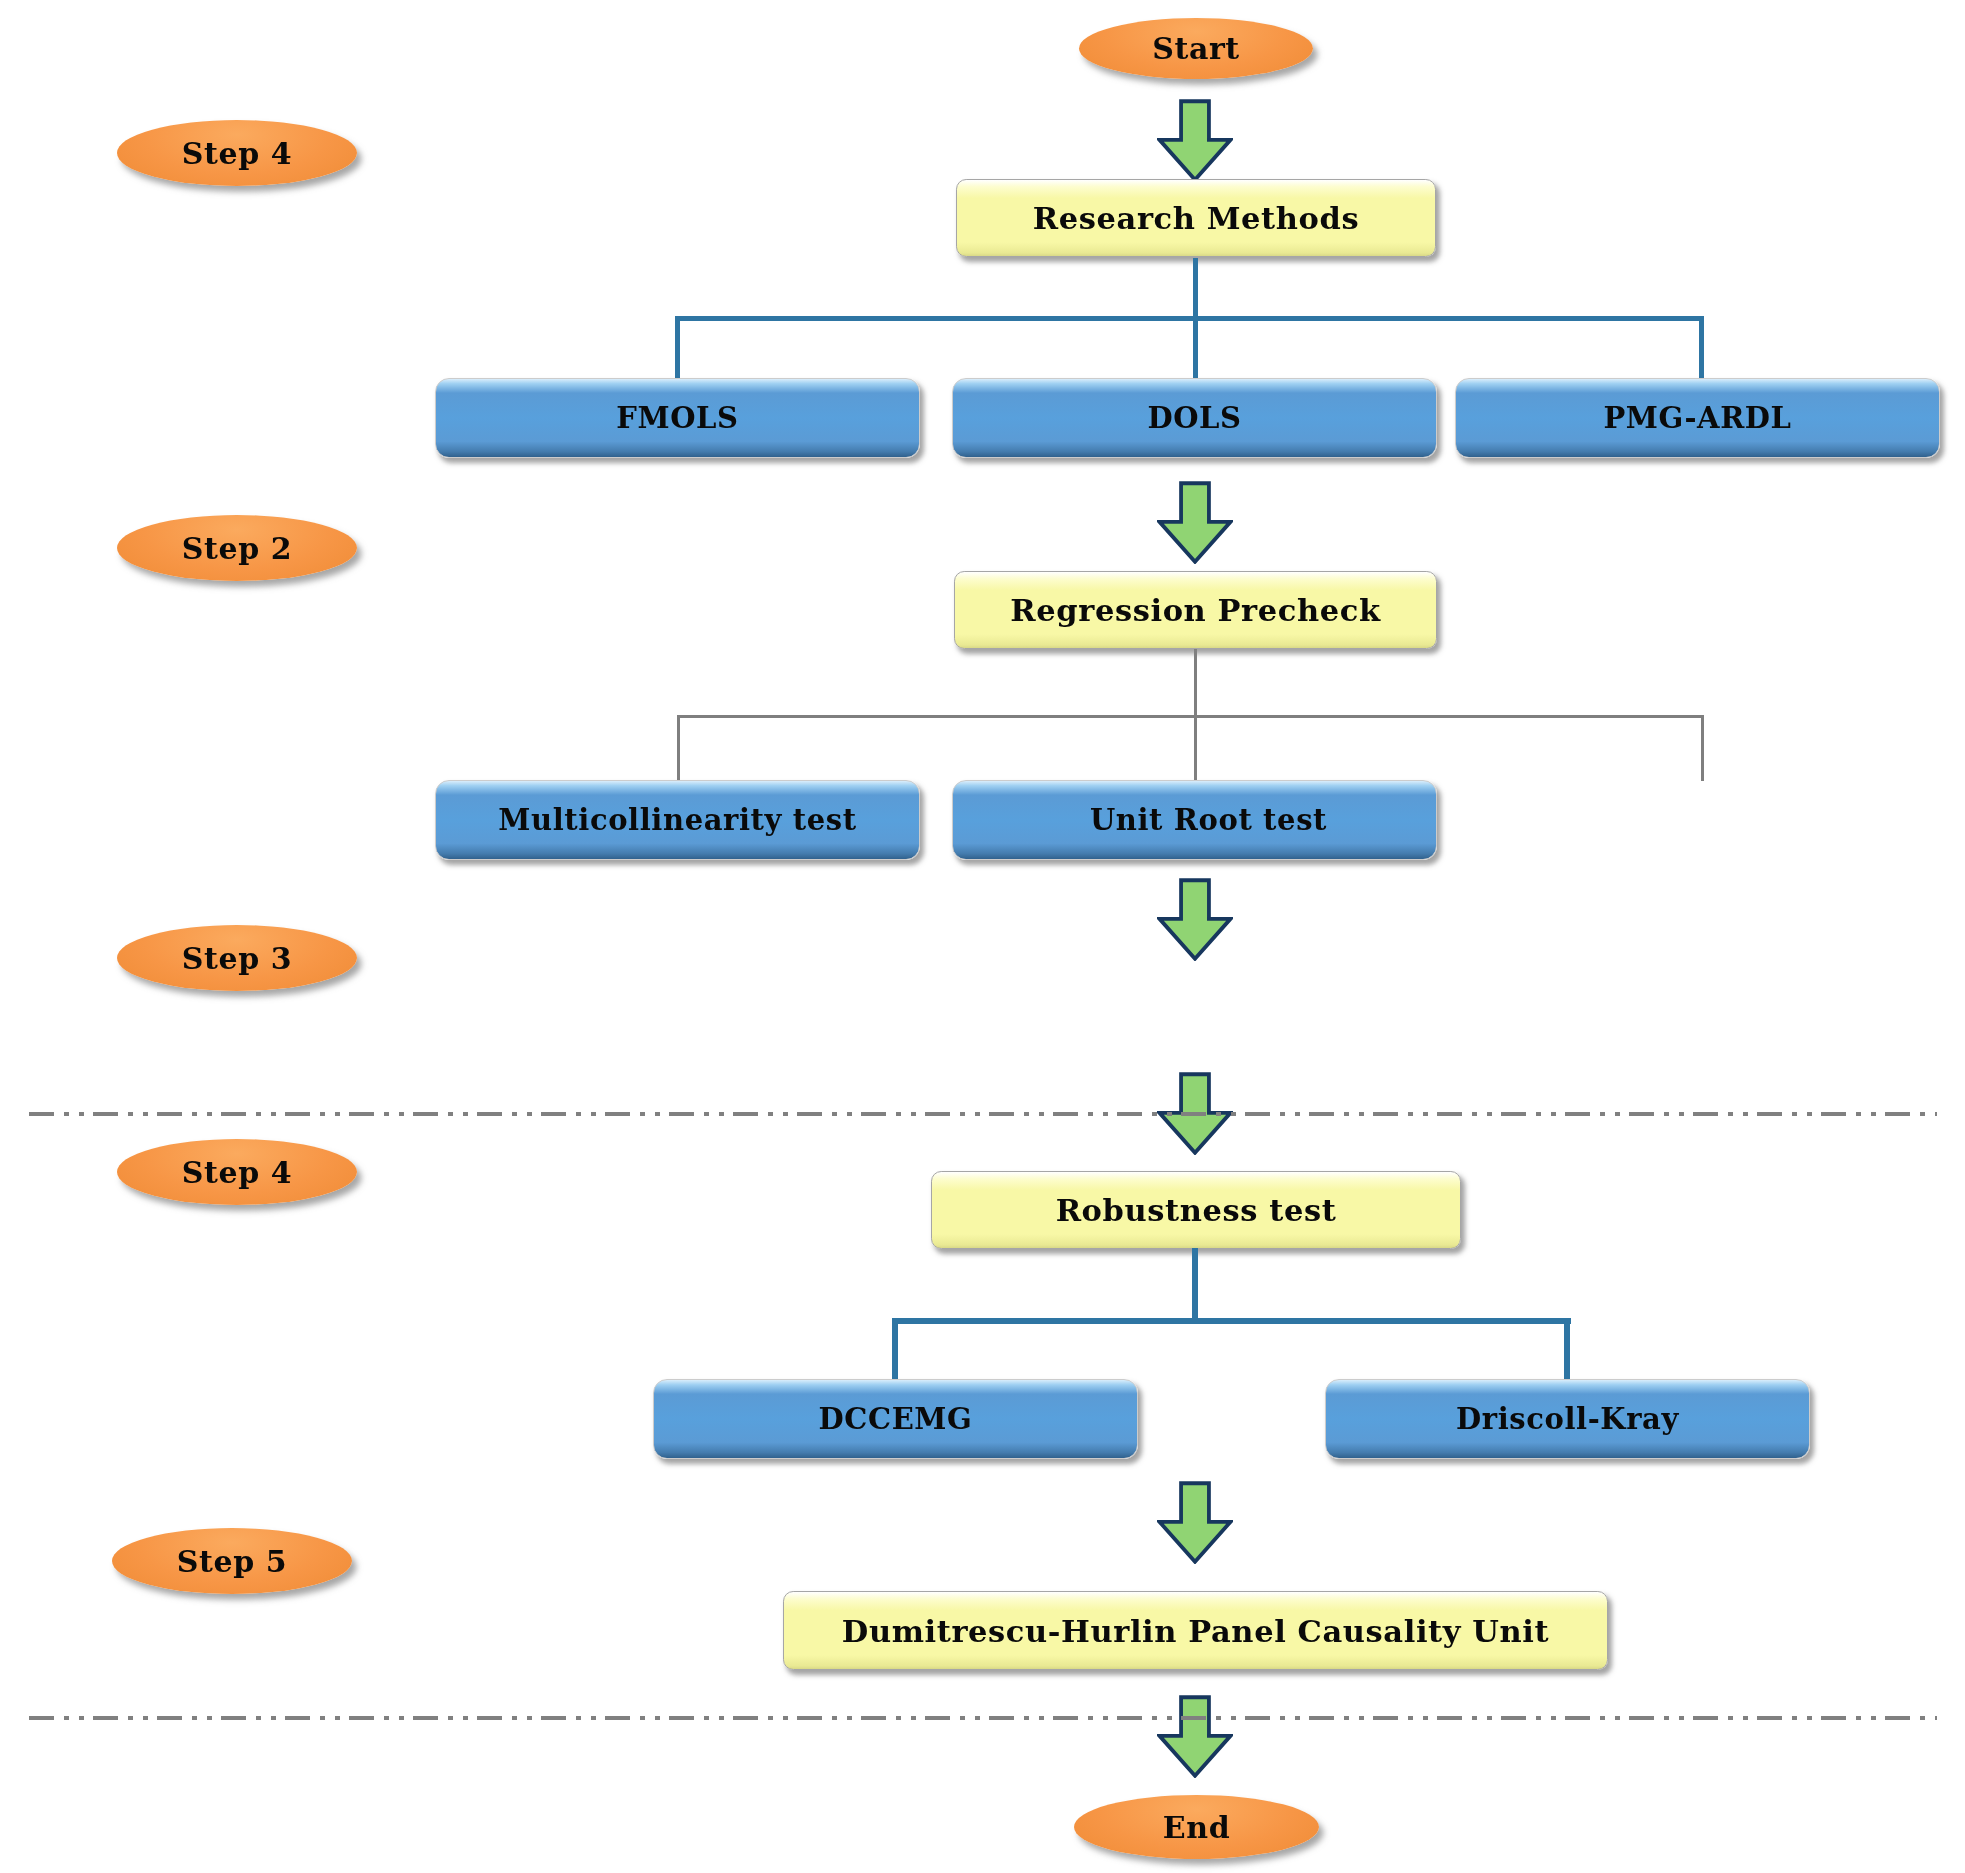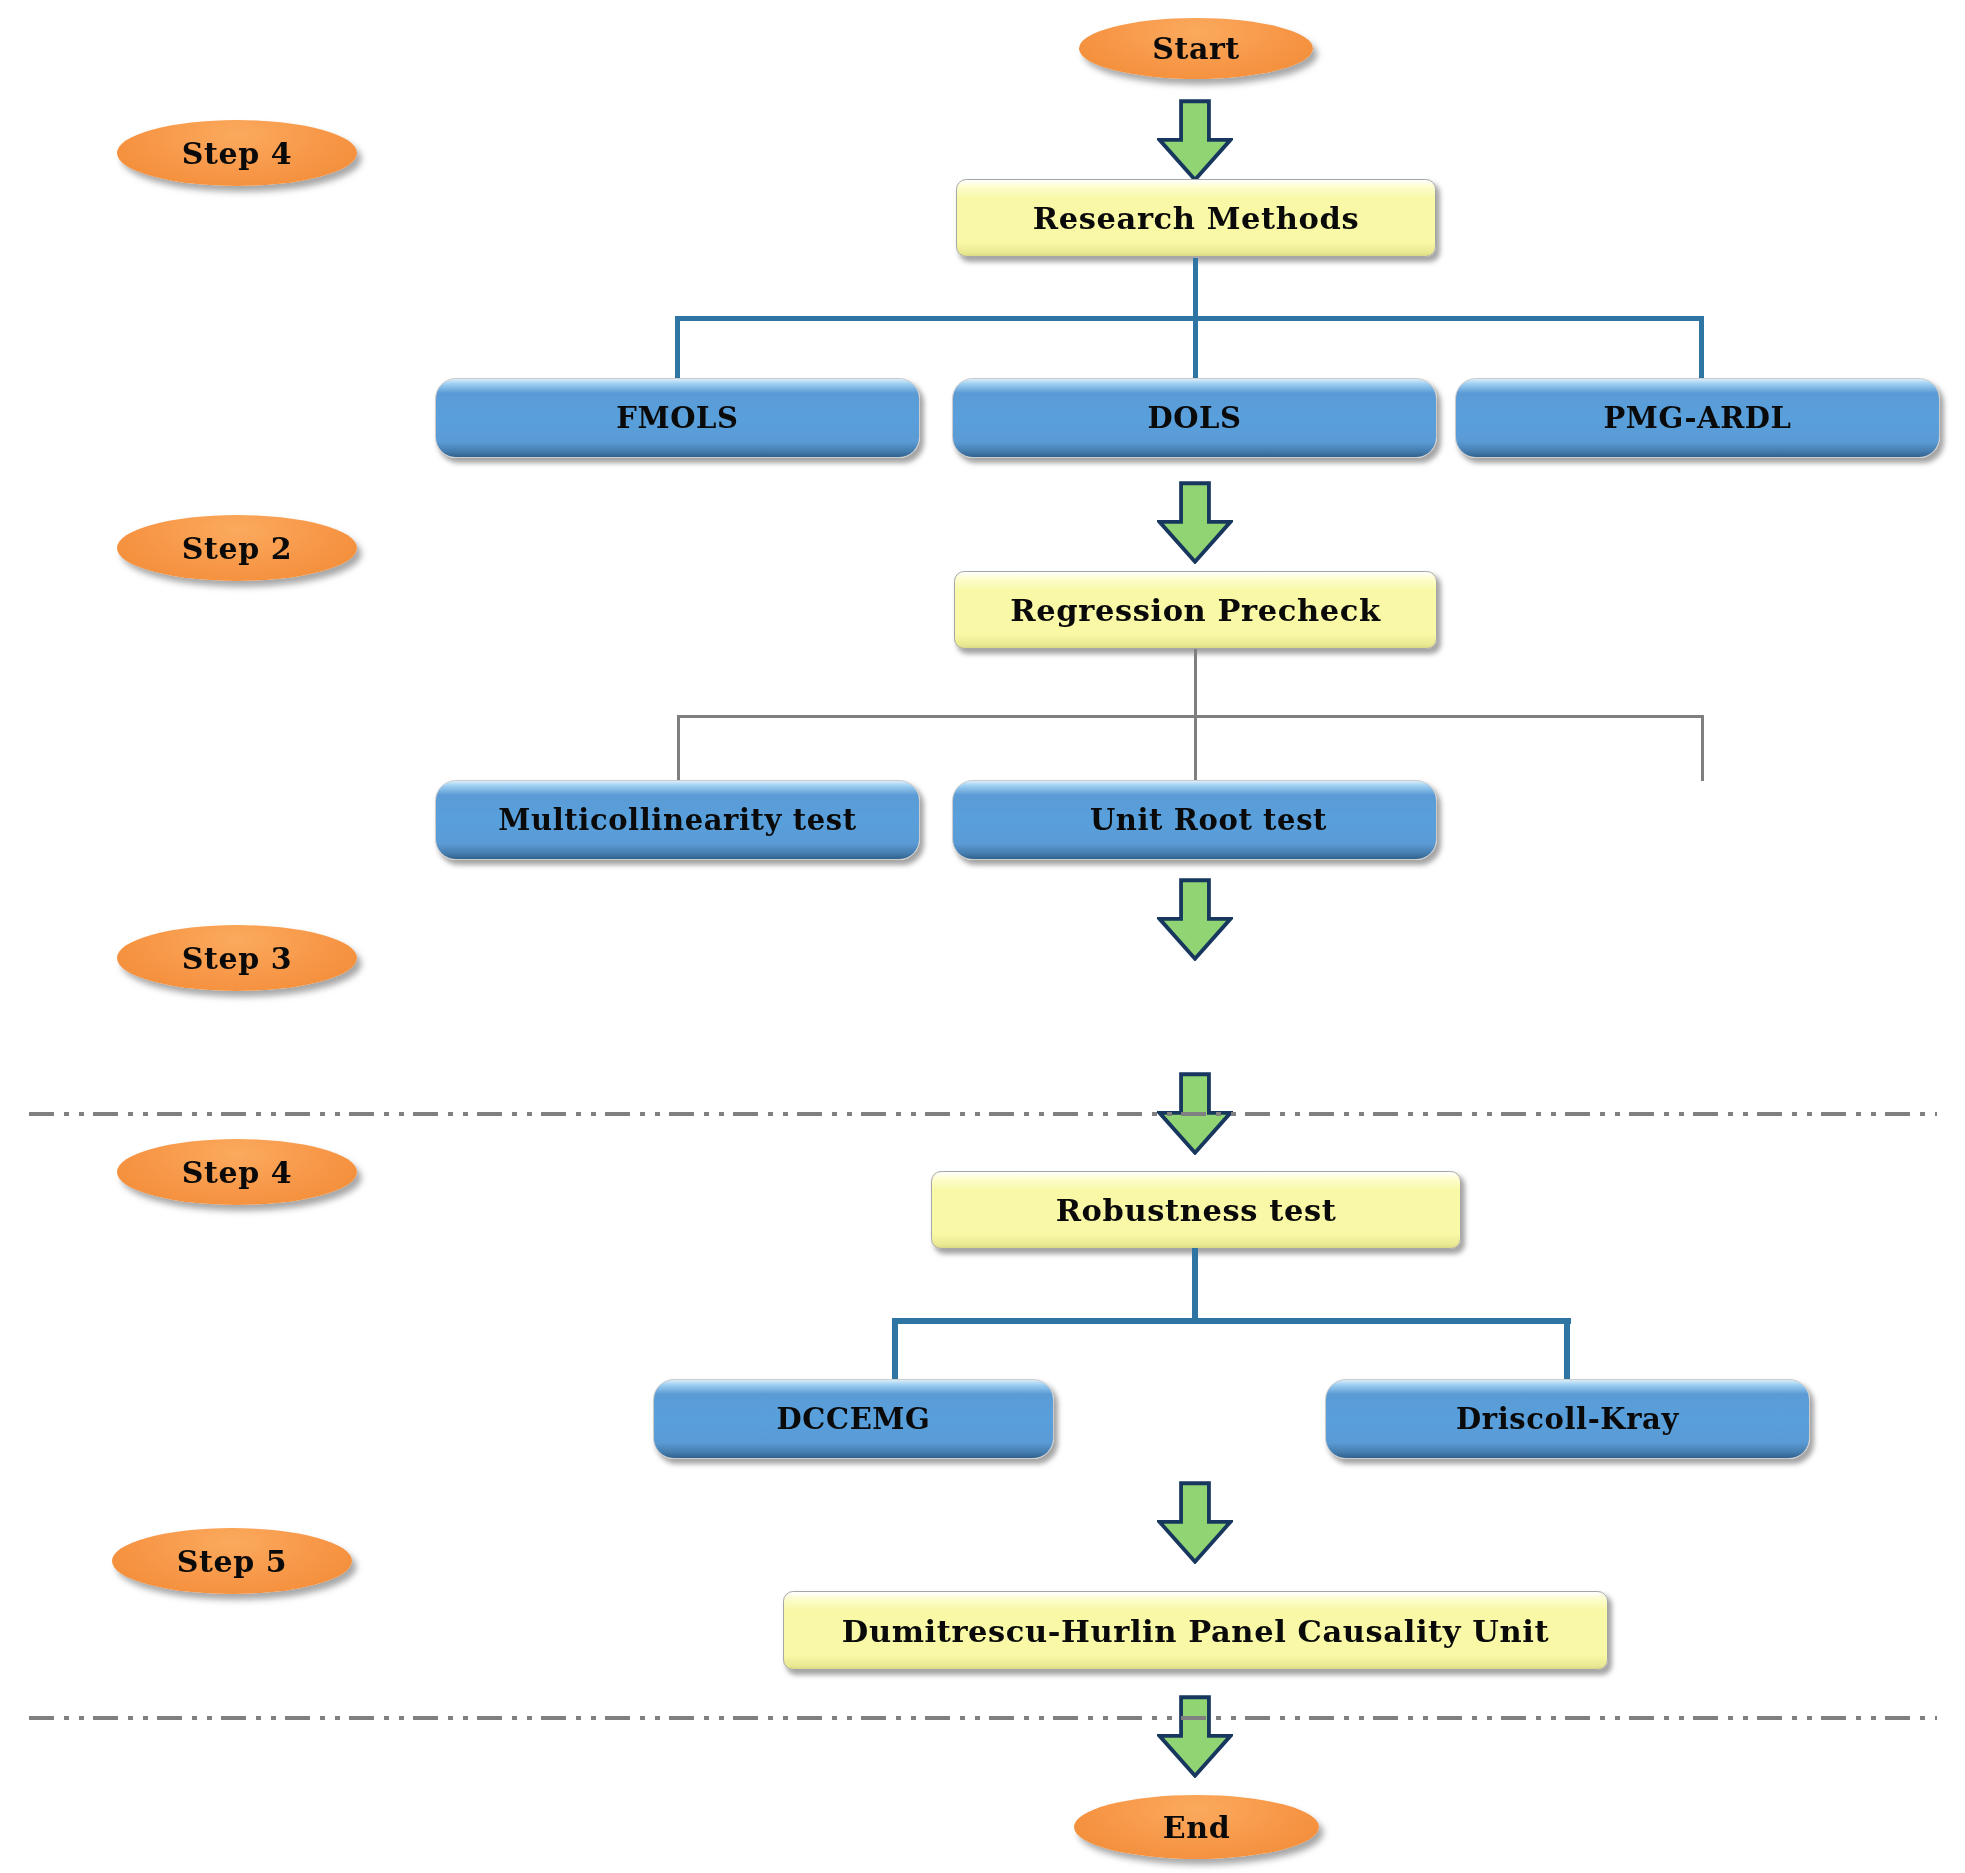--- a/index.html
+++ b/index.html
@@ -28,21 +28,21 @@
   }
   .pbox{ 
     position:absolute;display:flex;align-items:center;justify-content:center;
     border-radius:10.2px;border:1.9px solid #a6a6a6;box-sizing:border-box;
     background:linear-gradient(180deg,#ffffff 0%,#fdfdce 9%,var(--process-yellow) 24%,var(--process-yellow) 82%,#e9e993 96%,#d9d987 100%);
     box-shadow:3.8px 4.5px 5.7px rgba(90,90,90,0.55);
     font-size:30.5px;letter-spacing:0.6px;
   }
   .mbox{ 
     position:absolute;display:flex;align-items:center;justify-content:center;
-    border-radius:21px;border:1.9px solid #cccccc;box-sizing:border-box;
+    border-radius:14px;border:1.9px solid #cccccc;box-sizing:border-box;
     background:linear-gradient(180deg,#d9edfb 0%,#9fd0f2 6%,var(--method-blue) 18%,#58a0dc 50%,var(--method-blue) 80%,#447cae 93%,#30618d 100%);
     box-shadow:3.8px 4.5px 5.7px rgba(90,90,90,0.55);
     font-size:29px;letter-spacing:0.6px;
   }
   .conn{position:absolute;background:var(--connector-teal);}
   .conn-gray{position:absolute;background:var(--connector-gray);}
   .arrow{position:absolute;width:76px;height:83px;}
   .divider{
     position:absolute;height:3.8px;left:29px;width:1908px;
     background:repeating-linear-gradient(to right,
@@ -135,21 +135,21 @@
     <span>Unit Root test</span>
   </div>
 
   <div class="divider" style="top:1112px;"></div>
 
   <div class="conn" style="left:1192px;top:1248px;width:6.4px;height:76px;"></div>
   <div class="conn" style="left:892px;top:1318px;width:679px;height:6.4px;"></div>
   <div class="conn" style="left:892px;top:1318px;width:6.4px;height:62px;"></div>
   <div class="conn" style="left:1564px;top:1318px;width:6.4px;height:62px;"></div>
 
-  <div class="mbox" style="left:653px;top:1379px;width:401px;height:80px;">
+  <div class="mbox" style="left:653px;top:1379px;width:485px;height:80px;">
     <span>DCCEMG</span>
   </div>
   <div class="mbox" style="left:1325px;top:1379px;width:485px;height:80px;">
     <span>Driscoll-Kray</span>
   </div>
 
   <div class="divider" style="top:1716px;"></div>
 
   <div class="ellipse" style="left:1074px;top:1795px;width:245px;height:64px;">
     <span>End</span>

